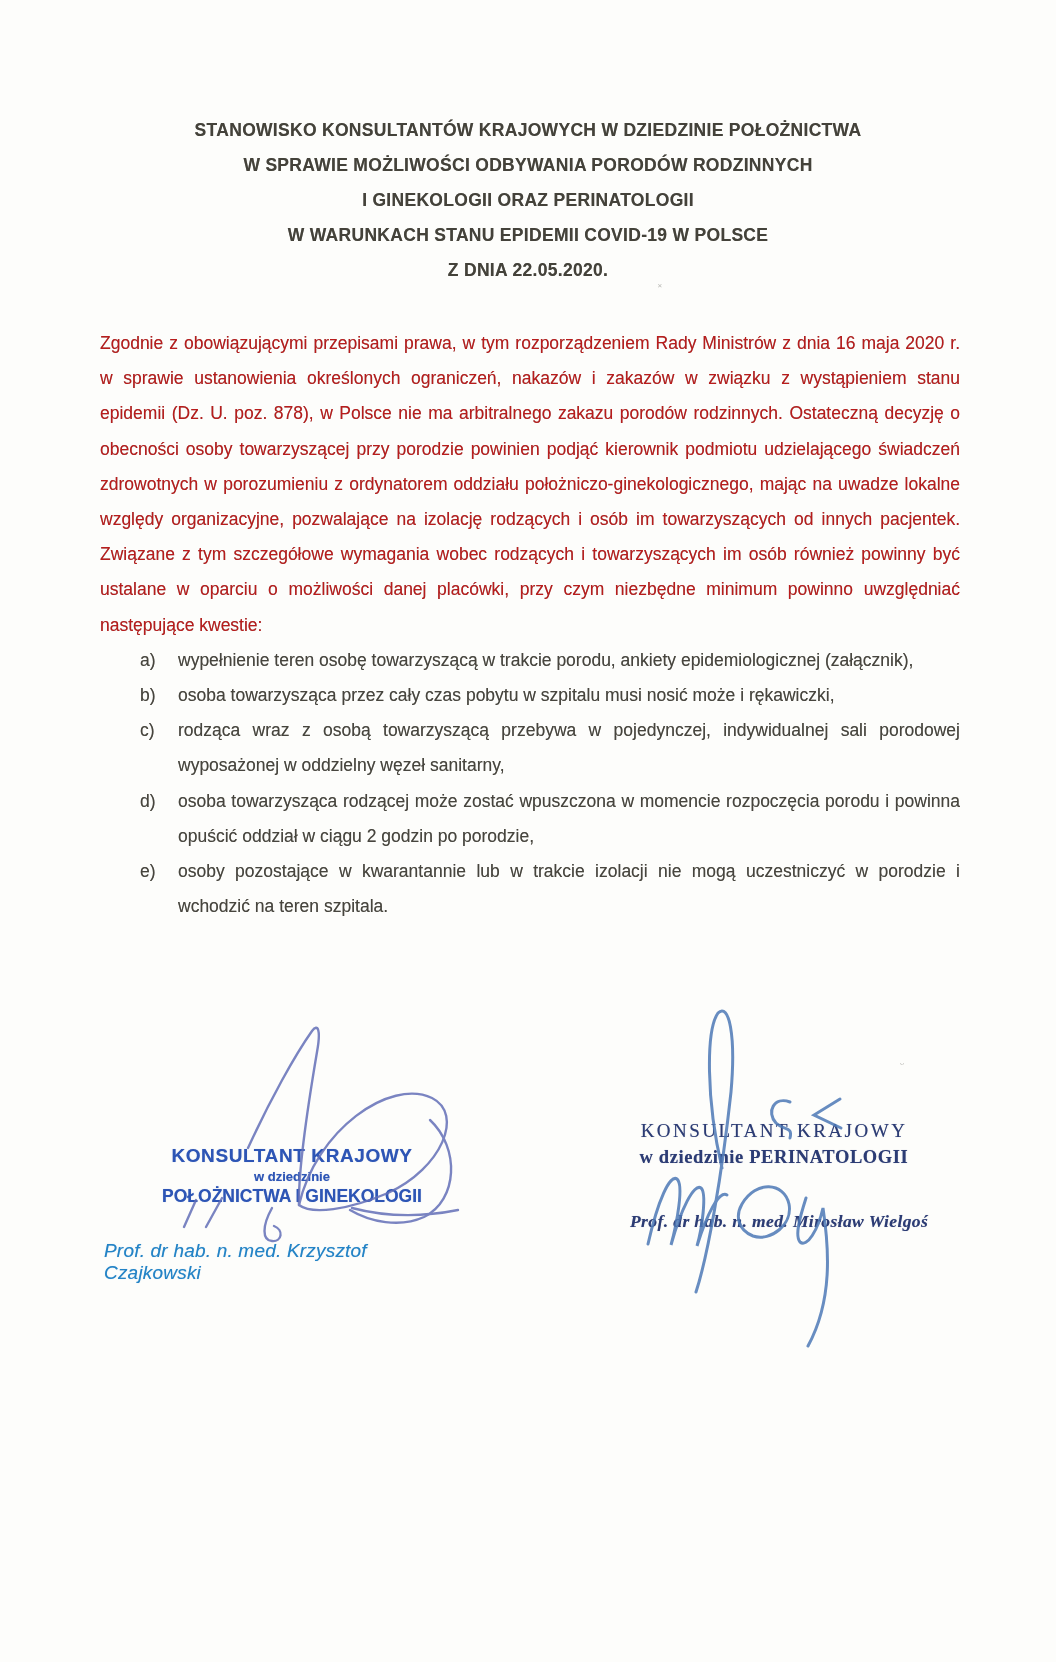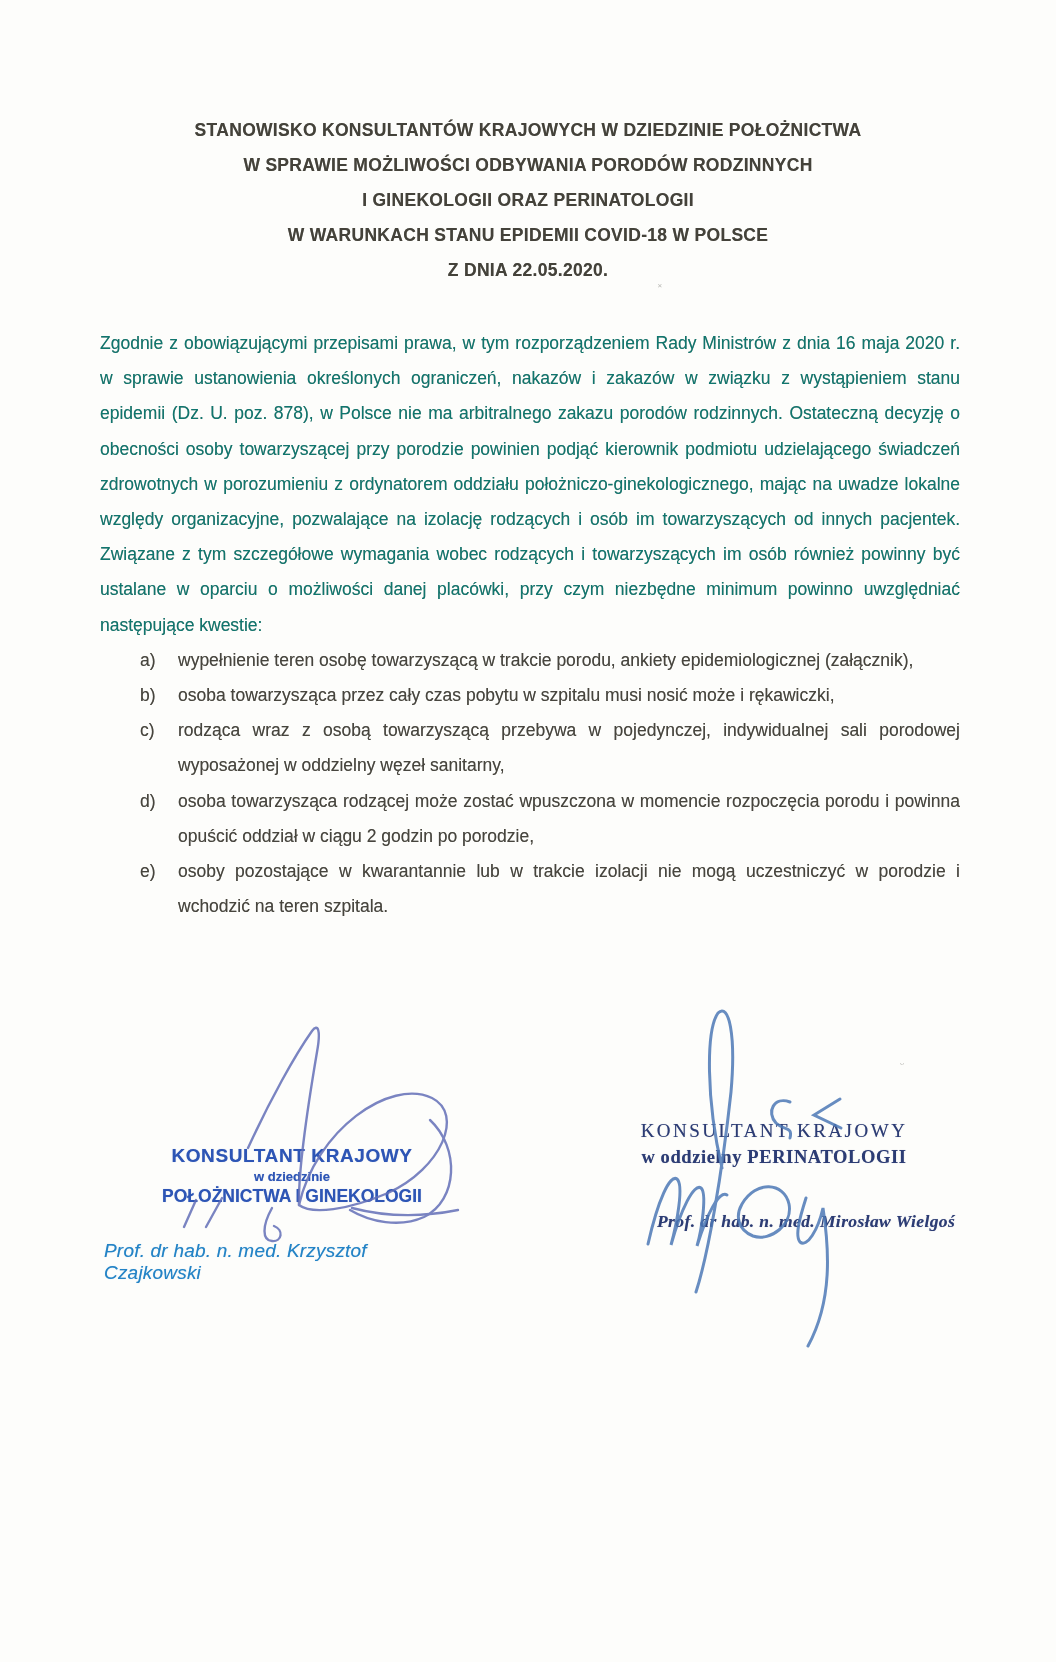--- a/index.html
+++ b/index.html
@@ -26,21 +26,21 @@
     color:#44423a;
     text-shadow:0 0 .6px rgba(68,66,58,.55);
   }
   
   .body-par{
     margin:38px 96px 0 100px;
     width:860px;
     font-size:17.5px;
     line-height:35.2px;
     text-align:justify;
-    color:#0f766e;
+    color:#b91c1c;
     text-shadow:0 0 .5px rgba(71,69,62,.5);
   }
   
   .doc-list{
     margin:0 96px 0 140px;
     color:#47453e;
     font-size:17.5px;
     line-height:35.2px;
     text-shadow:0 0 .5px rgba(71,69,62,.5);
   }
@@ -65,21 +65,21 @@
   .sig-right-role{
     position:absolute;left:600px;top:1117px;width:348px;
     text-align:center;
     font-family:"Liberation Serif", serif;
     color:#2c3c74;
     text-shadow:0 0 .7px rgba(44,60,116,.5);
   }
   .sig-right-role .r1{font-size:19px;letter-spacing:2.5px;line-height:27px;}
   .sig-right-role .r2{font-size:18.5px;font-weight:700;letter-spacing:.6px;line-height:26px;}
   .sig-right-name{
-    position:absolute;left:657px;top:1211px;width:330px;
+    position:absolute;left:630px;top:1211px;width:330px;
     font-family:"Liberation Serif", serif;
     font-style:italic;font-weight:600;
     font-size:17.5px;letter-spacing:.4px;
     color:#2c3c74;
     text-shadow:0 0 .7px rgba(44,60,116,.5);
   }
   .ink-layer{
     position:absolute;left:0;top:990px;width:1056px;height:400px;
     pointer-events:none;
   }
@@ -87,21 +87,21 @@
 </style>
 </head>
 <body>
 
 <div class="page">
 
   <div class="title-block">
     <div>STANOWISKO KONSULTANTÓW KRAJOWYCH W DZIEDZINIE POŁOŻNICTWA</div>
     <div>W SPRAWIE MOŻLIWOŚCI ODBYWANIA PORODÓW RODZINNYCH</div>
     <div>I GINEKOLOGII ORAZ PERINATOLOGII</div>
-    <div>W WARUNKACH STANU EPIDEMII COVID-18 W POLSCE</div>
+    <div>W WARUNKACH STANU EPIDEMII COVID-19 W POLSCE</div>
     <div>Z DNIA 22.05.2020.</div>
   </div>
 
   <p class="body-par">Zgodnie z obowiązującymi przepisami prawa, w tym rozporządzeniem Rady Ministrów z dnia 16 maja 2020 r. w sprawie ustanowienia określonych ograniczeń, nakazów i zakazów w związku z wystąpieniem stanu epidemii (Dz. U. poz. 878), w Polsce nie ma arbitralnego zakazu porodów rodzinnych. Ostateczną decyzję o obecności osoby towarzyszącej przy porodzie powinien podjąć kierownik podmiotu udzielającego świadczeń zdrowotnych w porozumieniu z ordynatorem oddziału położniczo-ginekologicznego, mając na uwadze lokalne względy organizacyjne, pozwalające na izolację rodzących i osób im towarzyszących od innych pacjentek. Związane z tym szczegółowe wymagania wobec rodzących i towarzyszących im osób również powinny być ustalane w oparciu o możliwości danej placówki, przy czym niezbędne minimum powinno uwzględniać następujące kwestie:</p>
 
   <div class="doc-list">
     <div class="row">
       <span class="marker">a)</span>
       <div class="itext">wypełnienie teren osobę towarzyszącą w trakcie porodu, ankiety epidemiologicznej (załącznik),</div>
     </div>
@@ -125,21 +125,21 @@
 
   <div class="sig-left-role">
     <div class="r1">KONSULTANT KRAJOWY</div>
     <div class="r2">w dziedzinie</div>
     <div class="r3">POŁOŻNICTWA I GINEKOLOGII</div>
   </div>
   <div class="sig-left-name">Prof. dr hab. n. med. Krzysztof Czajkowski</div>
 
   <div class="sig-right-role">
     <div class="r1">KONSULTANT KRAJOWY</div>
-    <div class="r2">w oddzielny PERINATOLOGII</div>
+    <div class="r2">w dziedzinie PERINATOLOGII</div>
   </div>
   <div class="sig-right-name">Prof. dr hab. n. med. Mirosław Wielgoś</div>
 
   <svg class="ink-layer" viewBox="0 990 1056 400" aria-hidden="true">
 
     <g fill="none" stroke="#6470b8" stroke-width="2.4" stroke-linecap="round" opacity="0.85">
       <path d="M248 1148 C270 1100 295 1055 312 1031 C318 1023 321 1030 317 1052 C308 1105 298 1168 299 1205"></path>
       <path d="M299 1205 C316 1130 390 1078 432 1098 C464 1114 442 1168 388 1193 C348 1210 312 1215 299 1205"></path>
       <path d="M430 1120 C460 1148 458 1200 424 1217 C400 1228 370 1222 350 1210"></path>
       <path d="M352 1208 C390 1218 428 1216 458 1210"></path>

